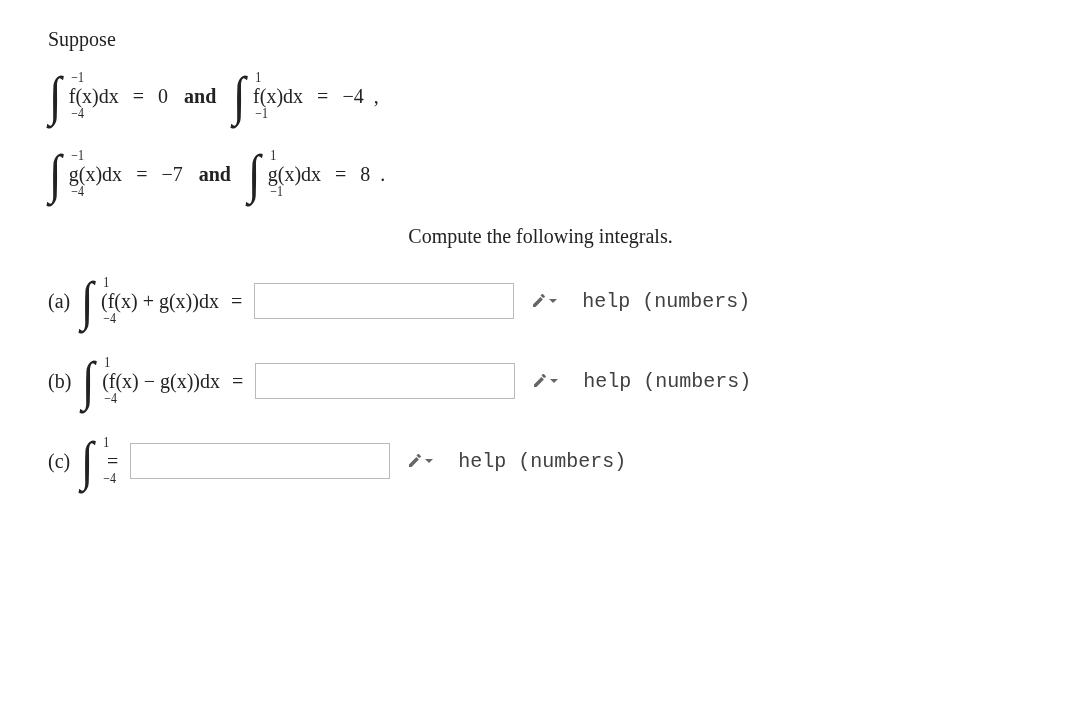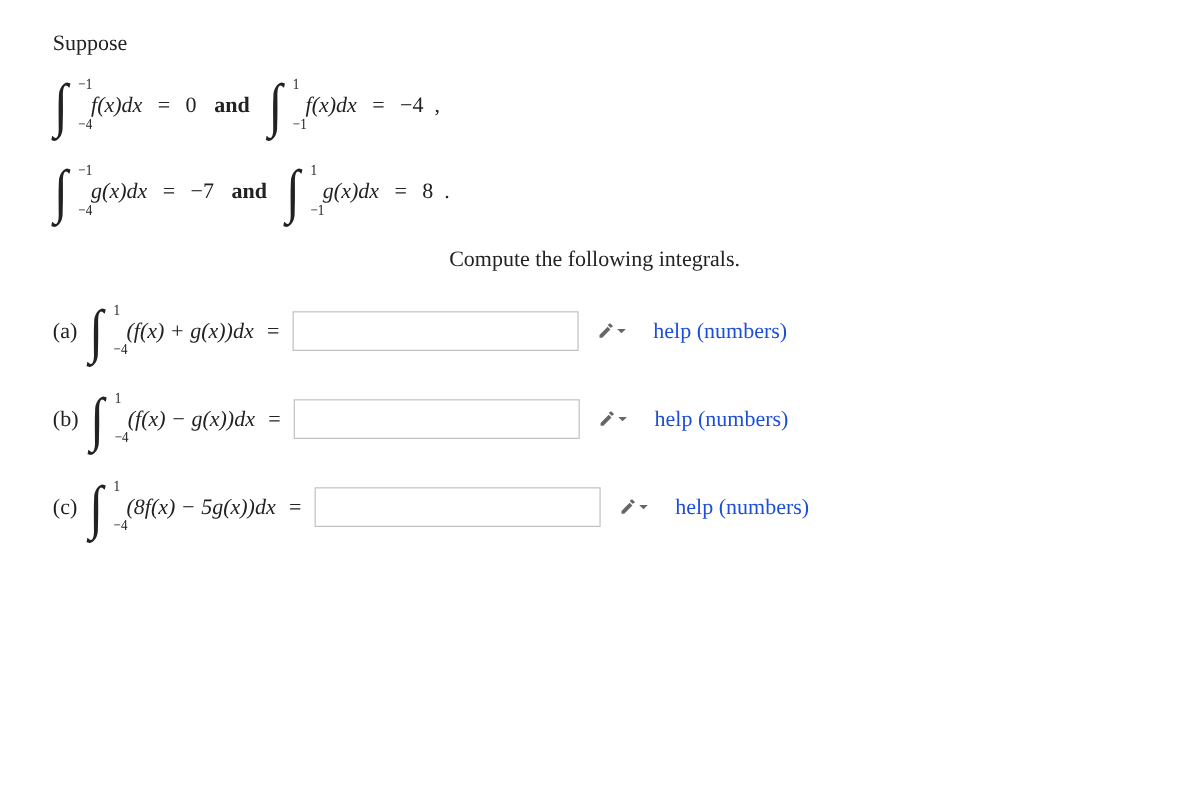--- a/index.html
+++ b/index.html
@@ -34,22 +34,21 @@
   }
   .int-upper, .int-lower {
     position: absolute;
     font-size: 14px;
     left: 26px;
     transform: none;
   }
   .int-upper { top: 2px; }
   .int-lower { bottom: 2px; }
   .int-body {
-    font-style: italic;
-    margin-left: 20px;
+    margin-left: 6px;
     font-size: 20px;
   }
 
   .eq { margin: 0 4px; font-style: normal; }
   .word { font-style: normal; margin: 0 6px; font-weight: bold; }
 
   .answer-input {
     width: 260px;
     height: 36px;
     border: 1px solid #bbb;
@@ -67,22 +66,23 @@
     width: 36px;
     height: 30px;
     cursor: pointer;
     color: #666;
     margin-left: 4px;
     margin-right: 12px;
   }
   .preview-btn svg { display: block; }
 
   .help-link {
-    color: #1d4ed8;
+    color: #404040;
     cursor: pointer;
+    font-family: Liberation Mono, monospace;
   }
   .paren { font-style: normal; }
 </style>
 </head>
 <body>
 
 <div class="intro">Suppose</div>
 
 <div class="given-line">
   <span class="integral">
@@ -176,21 +176,20 @@
   <span class="help-link">help (numbers)</span>
 </div>
 
 <div class="q-row">
   <span class="part-label paren">(c)</span>
   <span class="integral">
     <span class="int-sign">∫
       <span class="int-upper">1</span>
       <span class="int-lower">−4</span>
     </span>
-    <span class="int-body">(8f(x) − 5g(x))dx</span>
   </span>
   <span class="eq">=</span>
   <input class="answer-input" type="text" value="" style="">
   <span class="preview-btn">
     <svg width="16" height="16" viewBox="0 0 16 16">
         <path fill="currentColor" d="M2 11.5V14h2.5l7.4-7.4-2.5-2.5L2 11.5zM13.7 4.3c.4-.4.4-1 0-1.4l-1.6-1.6c-.4-.4-1-.4-1.4 0L9.5 2.5 12 5l1.7-.7z"></path>
       </svg>
     <svg width="8" height="8" viewBox="0 0 8 8">
         <path fill="currentColor" d="M0 2l4 4 4-4z"></path>
       </svg>

